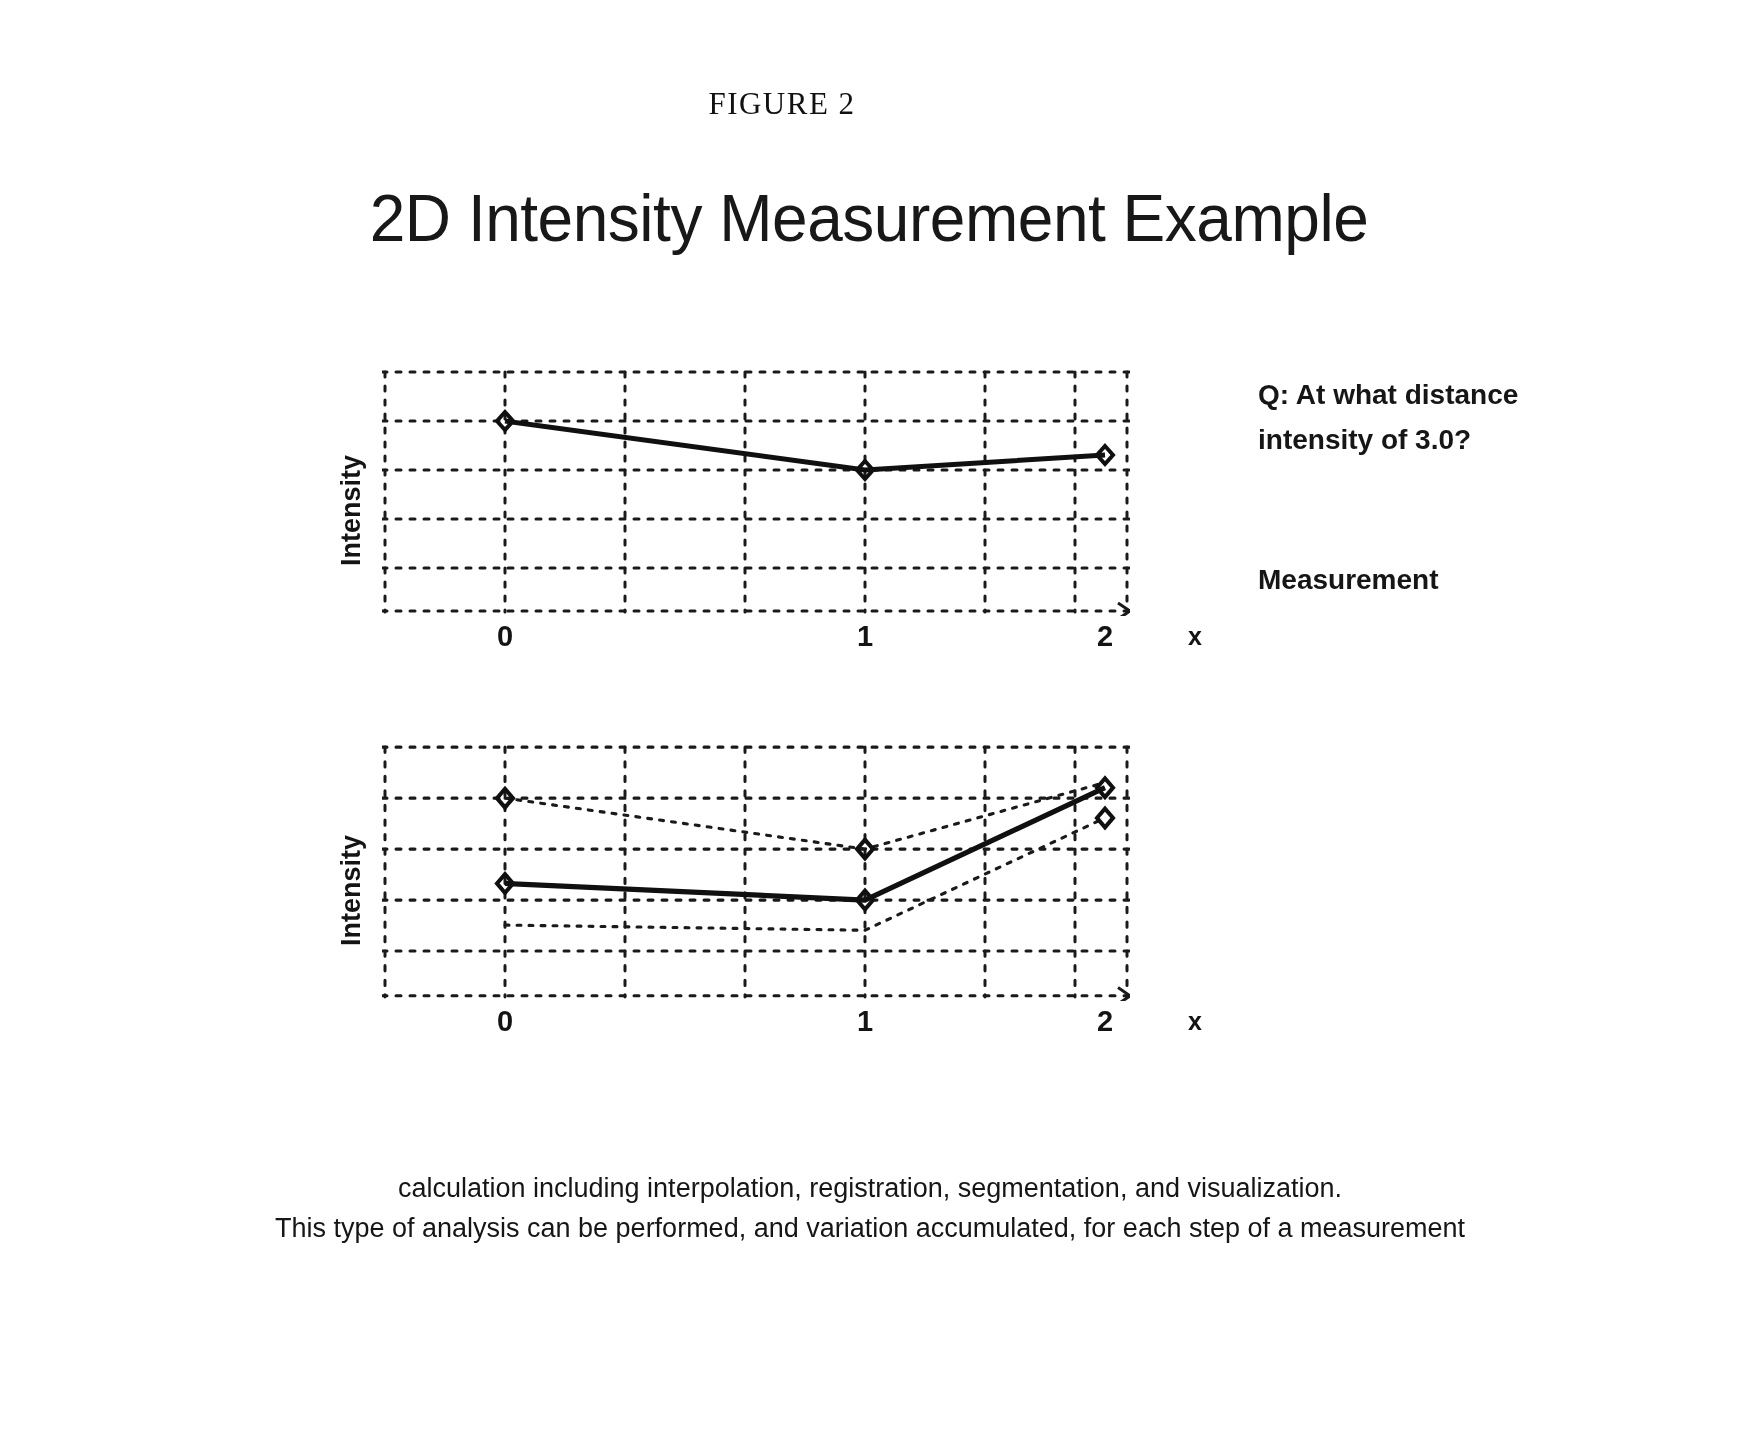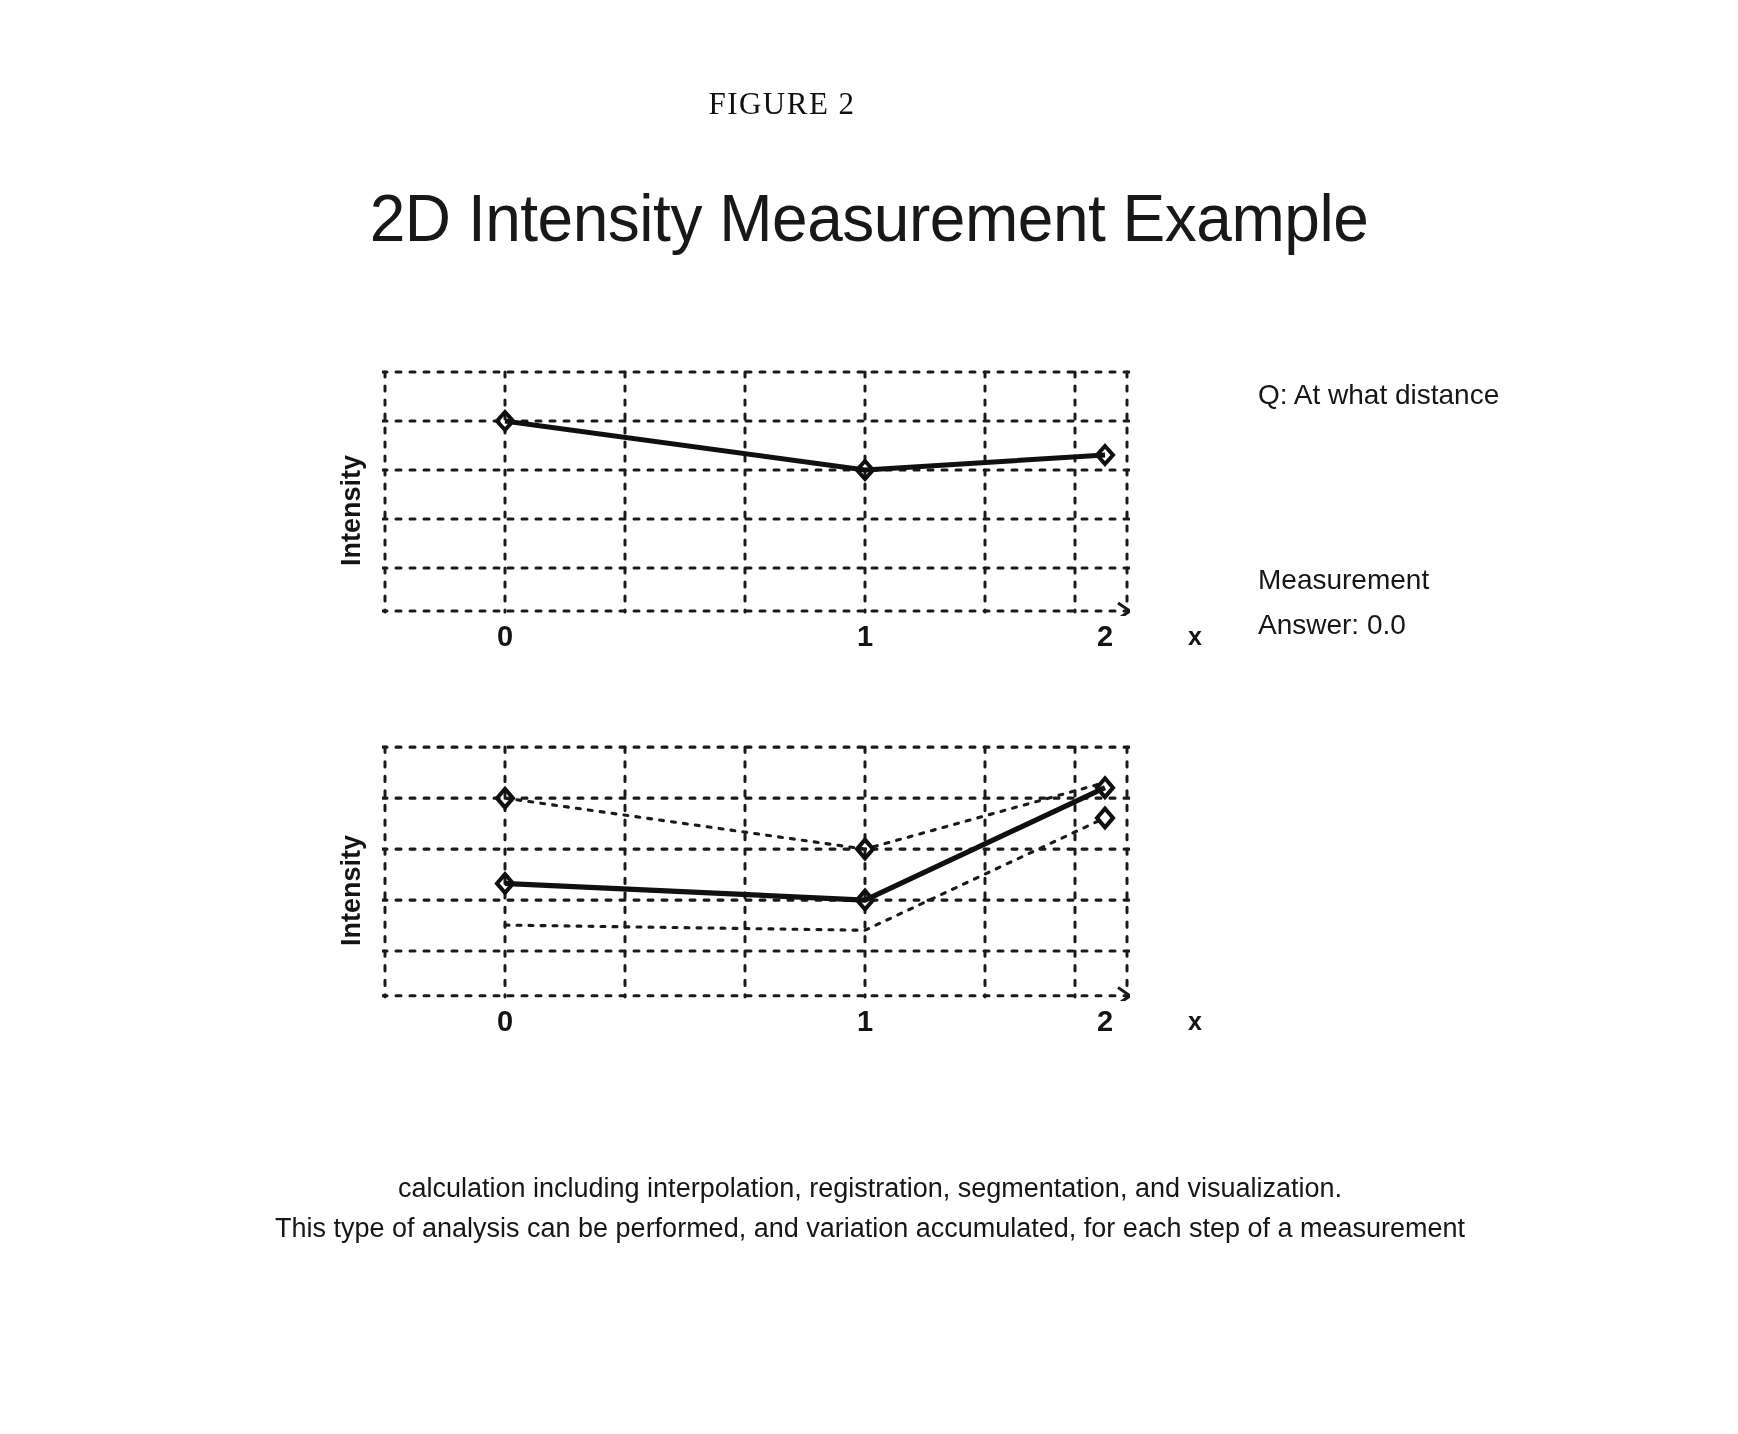--- a/index.html
+++ b/index.html
@@ -100,21 +100,21 @@
     font-weight: 700;
     color: #141414;
   }
 
   
   .side-note {
     position: absolute;
     font-size: 28px;
     line-height: 45px;
     color: #161616;
-    font-weight: 400;
+    font-weight: 700;
     width: 360px;
   }
   #note-question { left: 1258px; top: 372px; }
   #note-uncorrected { left: 1258px; top: 557px; }
   #note-corrected { left: 1258px; top: 820px; }
 
   
   #caption {
     position: absolute;
     left: 110px;
@@ -232,25 +232,25 @@
   <div class="x-tick-row">
     <span class="x-tick" style="left:123px;">0</span>
     <span class="x-tick" style="left:483px;">1</span>
     <span class="x-tick" style="left:723px;">2</span>
     <span class="x-axis-name" style="left:806px;">x</span>
   </div>
 </div>
 
 <div class="side-note" id="note-question">
   <div>Q: At what distance</div>
+  <div>intensity of 3.0?</div>
 </div>
 
 <div class="side-note" id="note-uncorrected">
   <div>Measurement</div>
-  <div>Answer: 0.0</div>
 </div>
 
 <div class="side-note" id="note-corrected">
 </div>
 
 <div id="caption">
   <span class="caption-line">calculation including interpolation, registration, segmentation, and visualization.</span>
   <span class="caption-line">This type of analysis can be performed, and variation accumulated, for each step of a measurement</span>
 </div>
 

